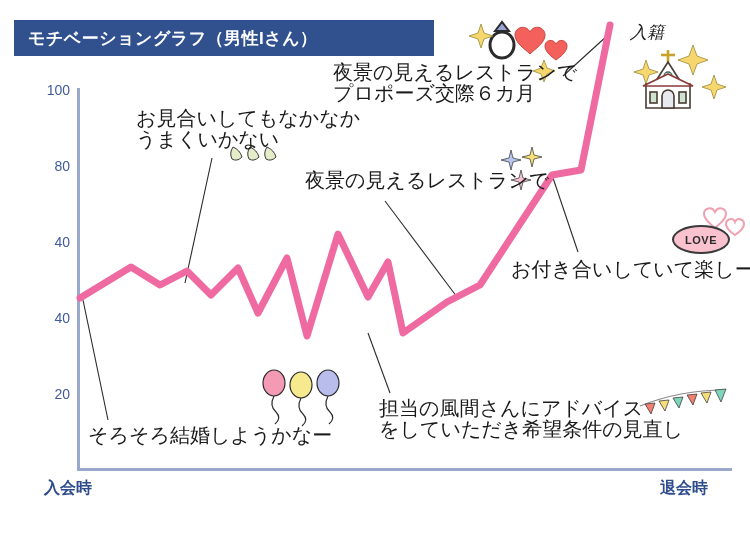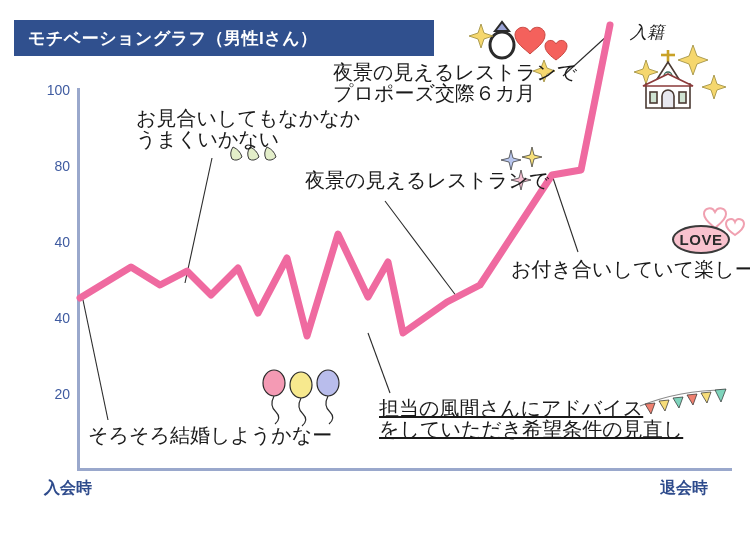--- a/index.html
+++ b/index.html
@@ -66,34 +66,34 @@
     color:#1a1a1a;
     font-size:20px;
     line-height:21px;
     white-space:pre;
     font-family:"Liberation Sans", "DejaVu Sans", sans-serif;
   }
   #note-omiai      { left:92px;  top:108px;margin-left:44px; }
   #note-propose    { left:333px; top:62px;  }
   #note-seiritsu   { left:305px; top:170px; }
   #note-tanoshi    { left:511px; top:259px; }
-  #note-advice     { left:379px; top:398px;text-decoration:underline; }
+  #note-advice     { left:379px; top:398px; }
   #note-kekkon     { left:88px;  top:425px; }
   #note-nyuseki    { left:630px; top:22px; font-size:17px;font-style:italic; }
   .love-bubble {
     position:absolute;
     left:672px; top:225px;
     width:58px; height:29px;
     background:#f9c2ce;
     border:2px solid #3a3a3a;
     border-radius:50%/50%;
     display:flex; align-items:center; justify-content:center;
   }
   .love-bubble span {
-    font-size:15px; font-weight:700; color:#2b2b2b;
+    font-size:11px; font-weight:700; color:#2b2b2b;
     letter-spacing:0.5px;
   }
 </style>
 </head>
 <body>
 
 <div id="stage">
 
   <div id="title-banner">
     <div class="t">モチベーショングラフ（男性Iさん）</div>

